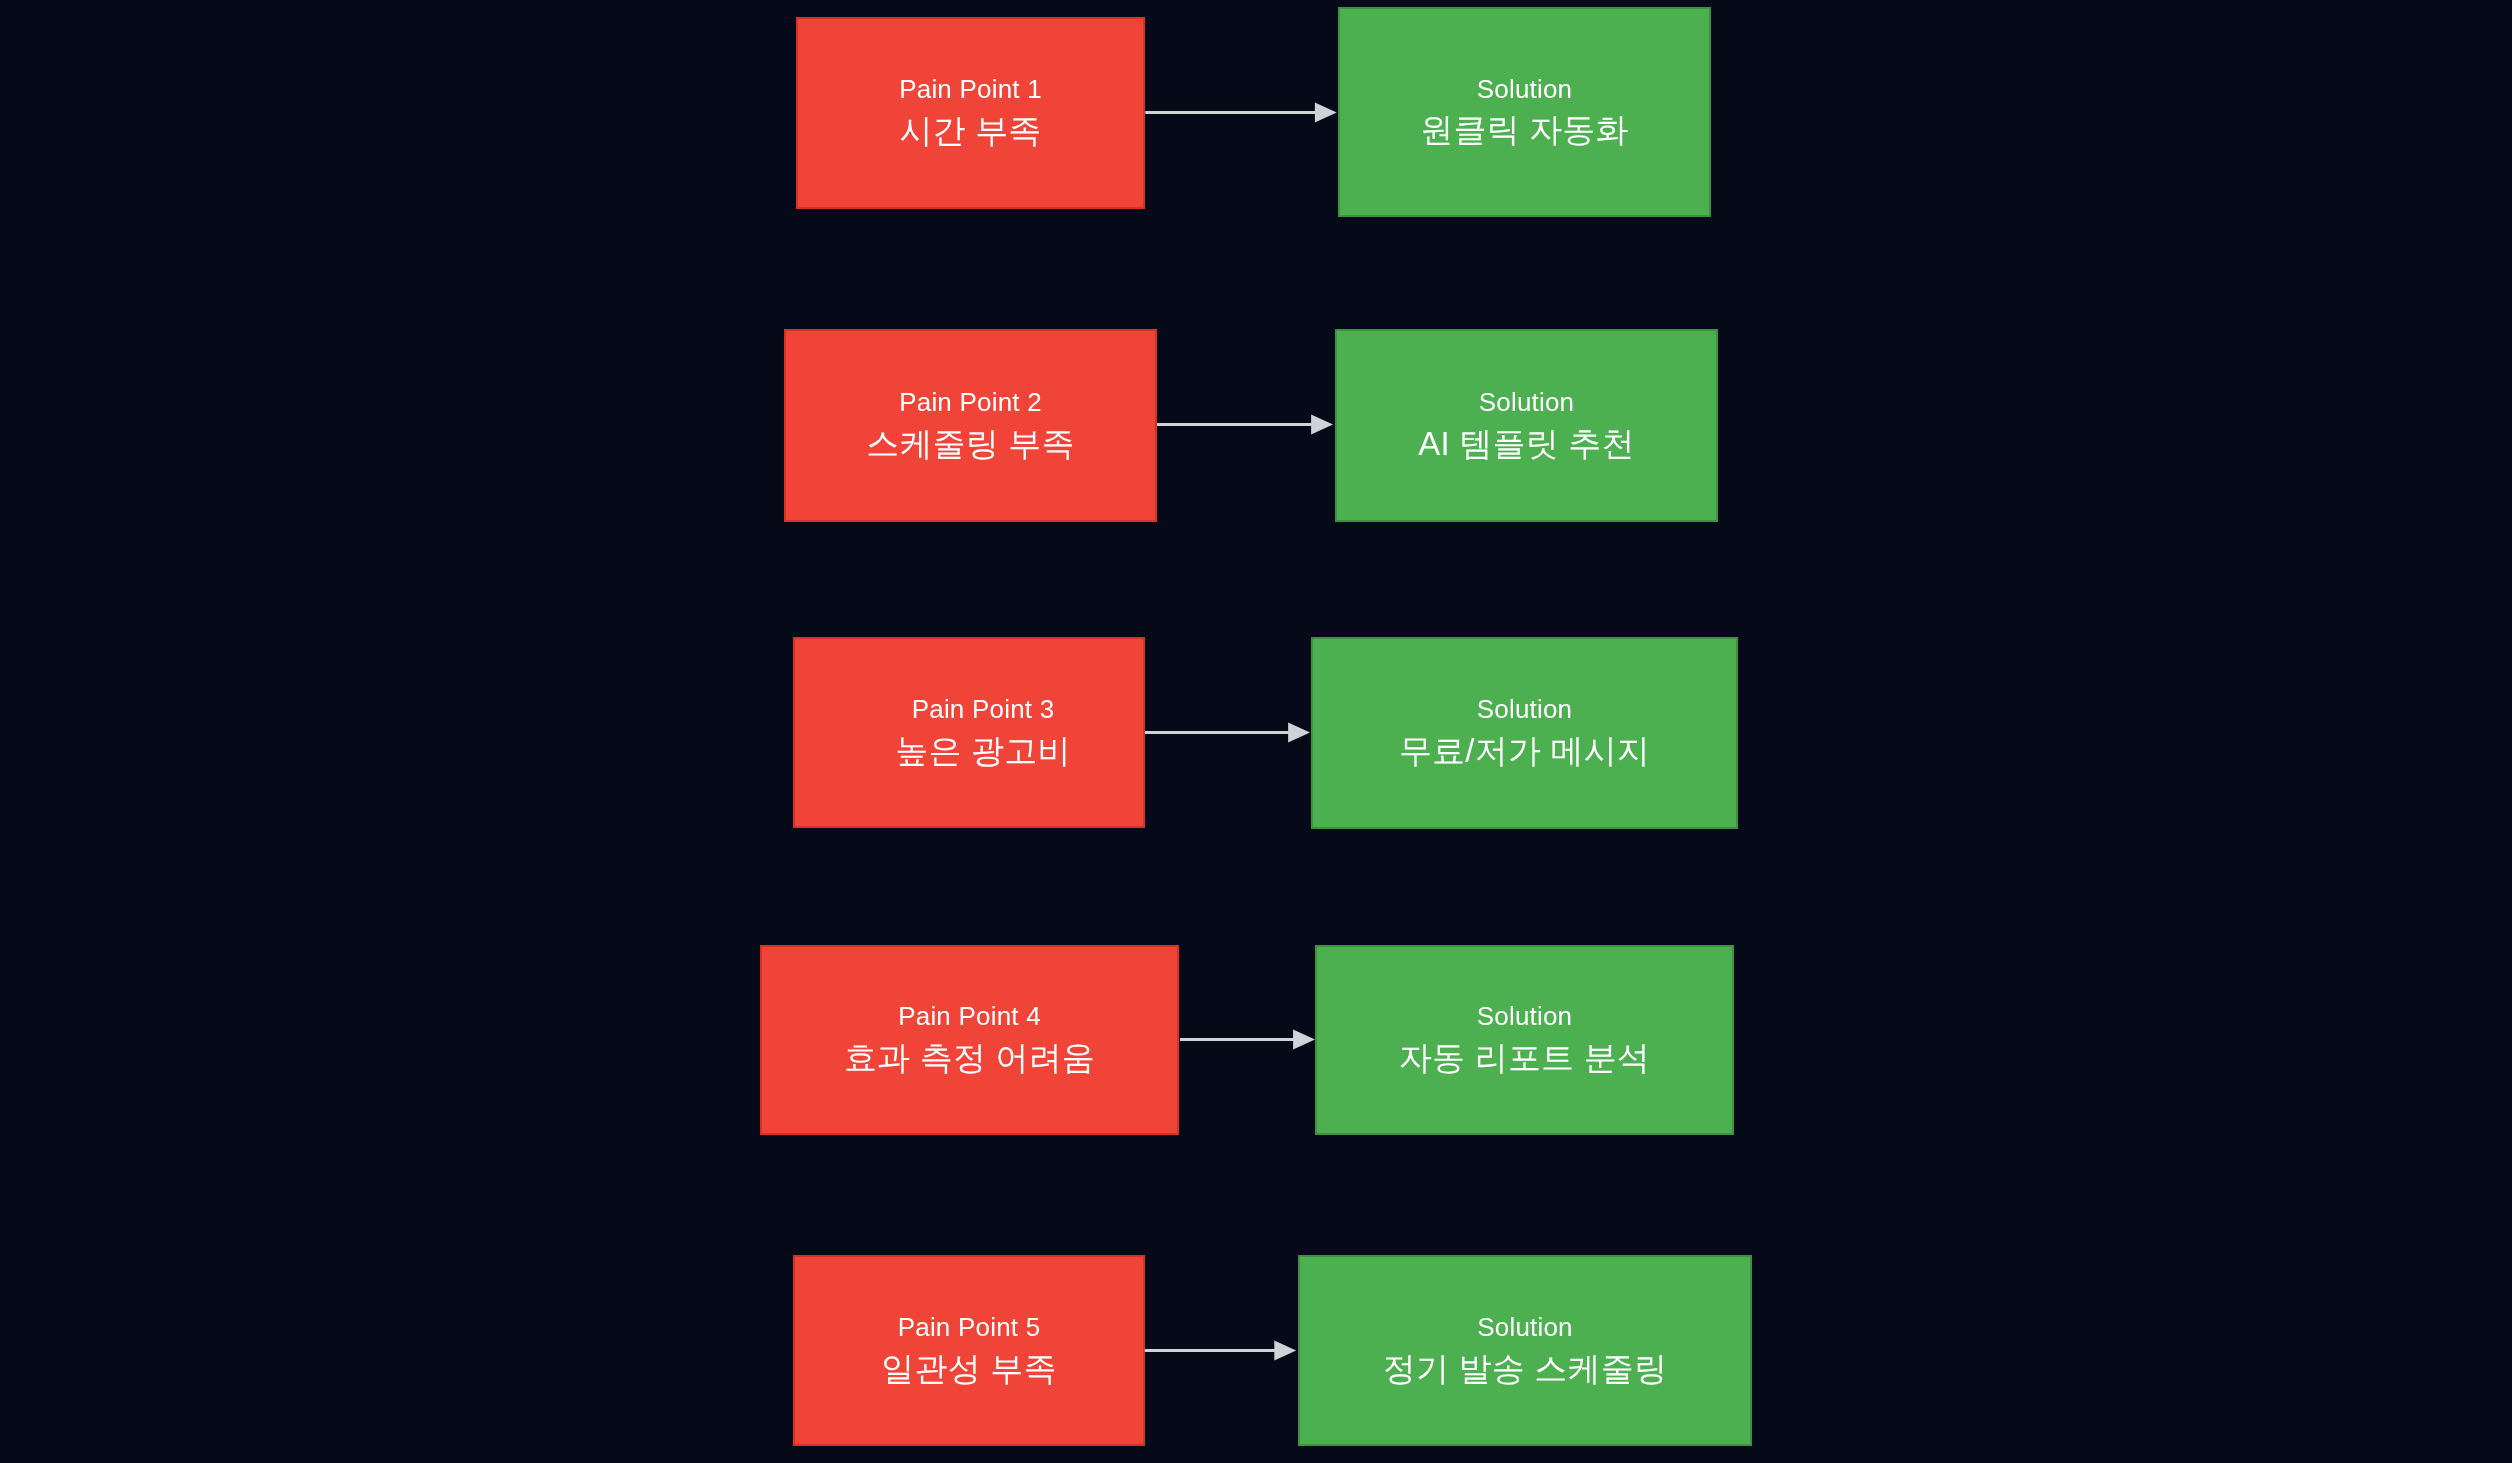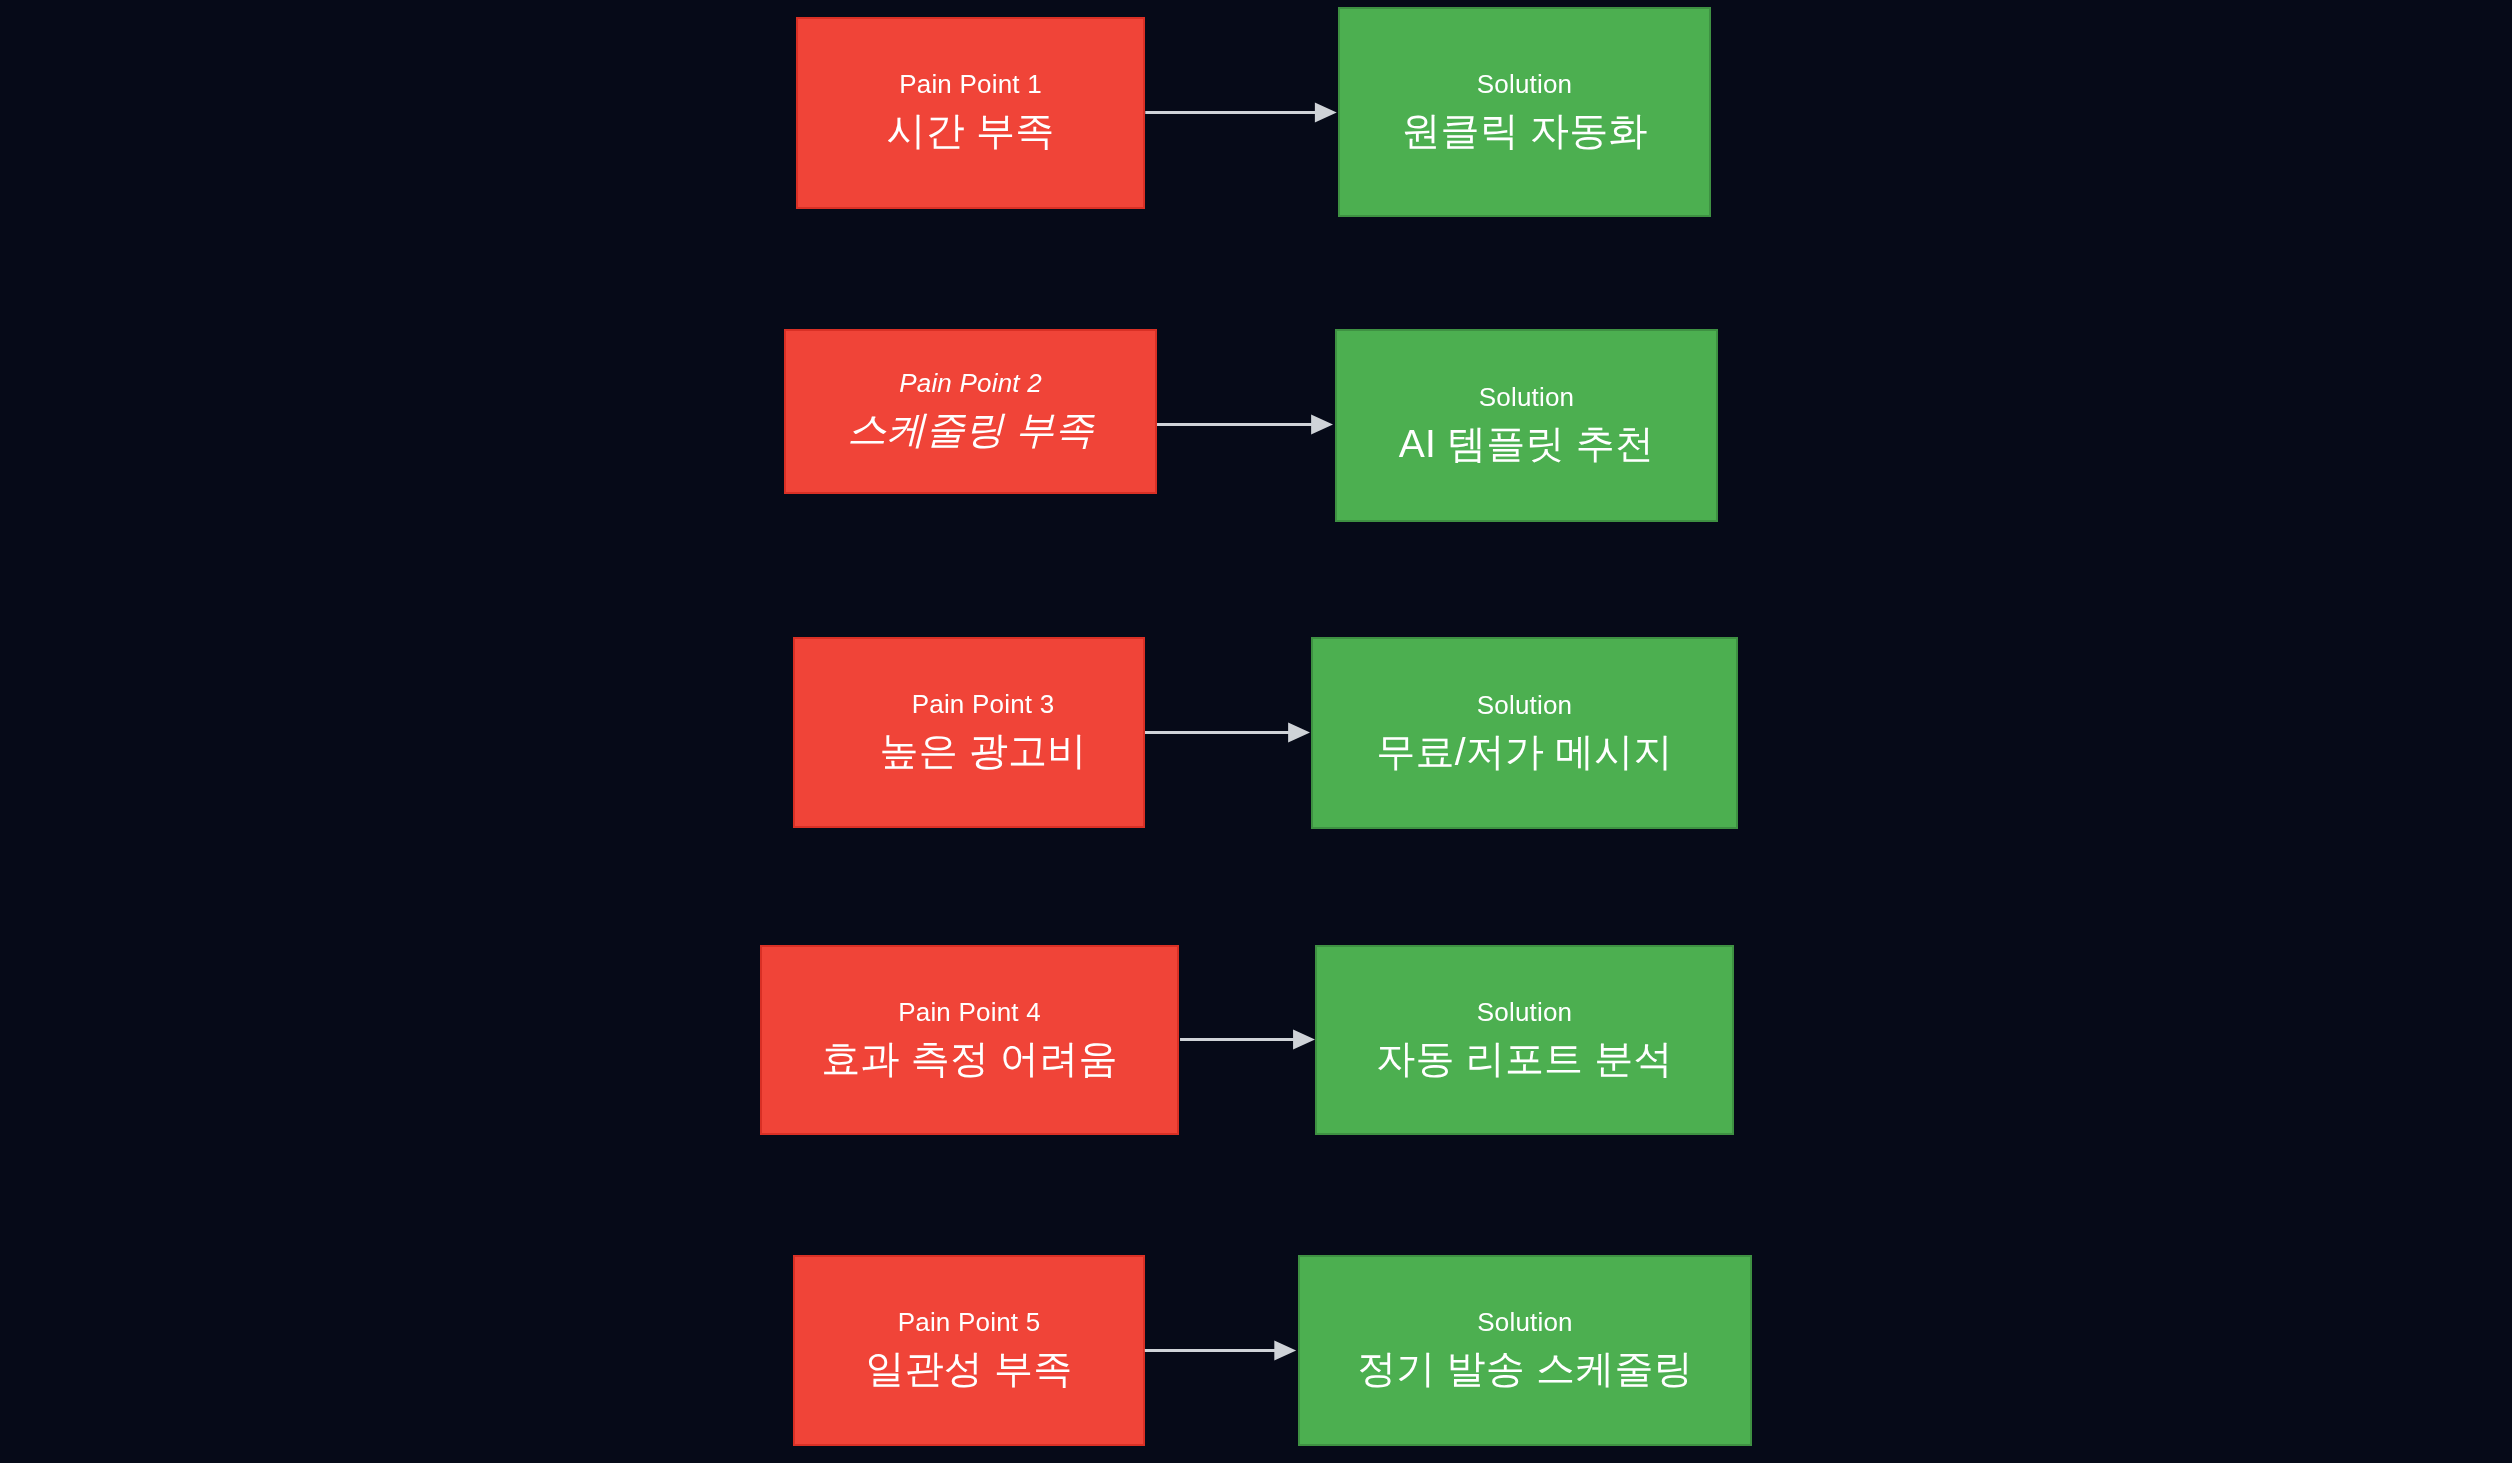--- a/index.html
+++ b/index.html
@@ -40,21 +40,21 @@
     background: #4caf50;
     border: 2.8px solid #3e9142;
   }
   .node-title {
     font-size: 26px;
     font-weight: 400;
     letter-spacing: 0.2px;
     white-space: nowrap;
   }
   .node-subtitle {
-    font-size: 39px;
+    font-size: 33px;
     font-weight: 400;
     letter-spacing: 0.2px;
     white-space: nowrap;
     margin-top: 0;
   }
   .connector {
     position: absolute;
     height: 31px;
     display: block;
   }
@@ -77,21 +77,21 @@
           <line x1="0" y1="17" x2="188" y2="17" stroke="#cfd3d8" stroke-width="3.5"></line>
           <polygon points="186,6 210,17 186,28" fill="#cfd3d8"></polygon>
         </svg>
       </div>
       <div class="node node-solution" style="left: 1338px; top: 7.4px; width: 373px; height: 210px; background: rgb(76, 175, 80); border-color: rgb(62, 145, 66);">
         <div class="node-title">Solution</div>
         <div class="node-subtitle">원클릭 자동화</div>
       </div>
     </div>
     <div class="flow-row">
-      <div class="node node-pain" style="left: 784px; top: 329px; width: 373px; height: 165px; background: rgb(240, 68, 56); border-color: rgb(217, 48, 37); font-style: italic;">
+      <div class="node node-pain" style="left: 784px; top: 329px; width: 373px; height: 193px; background: rgb(240, 68, 56); border-color: rgb(217, 48, 37);">
         <div class="node-title">Pain Point 2</div>
         <div class="node-subtitle">스케줄링 부족</div>
       </div>
       <div class="connector" style="left: 1156px; top: 409px; width: 178px;">
         <svg width="178" height="31" viewBox="0 0 193 34">
           <line x1="0" y1="17" x2="171" y2="17" stroke="#cfd3d8" stroke-width="3.5"></line>
           <polygon points="169,6 193,17 169,28" fill="#cfd3d8"></polygon>
         </svg>
       </div>
       <div class="node node-solution" style="left: 1335px; top: 329px; width: 383px; height: 193px; background: rgb(76, 175, 80); border-color: rgb(62, 145, 66);">

